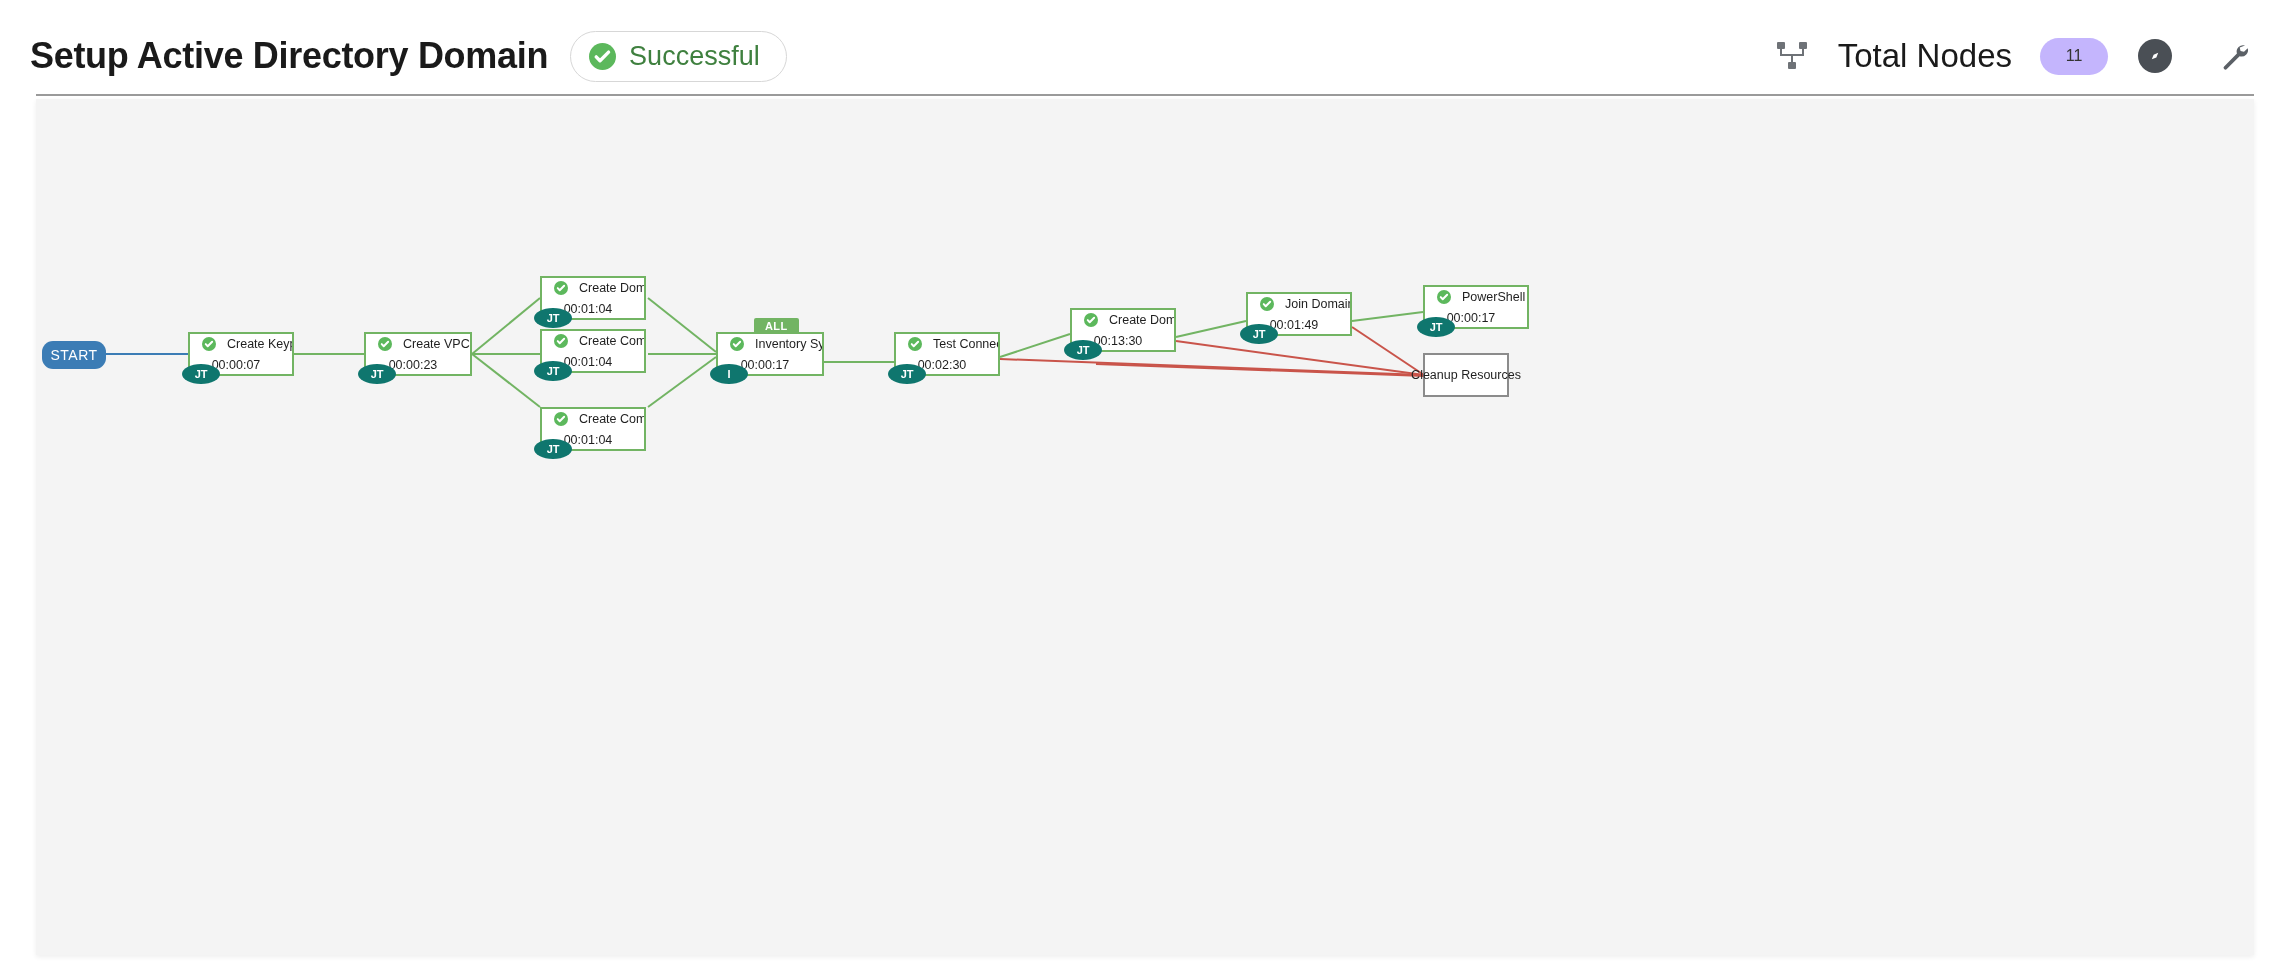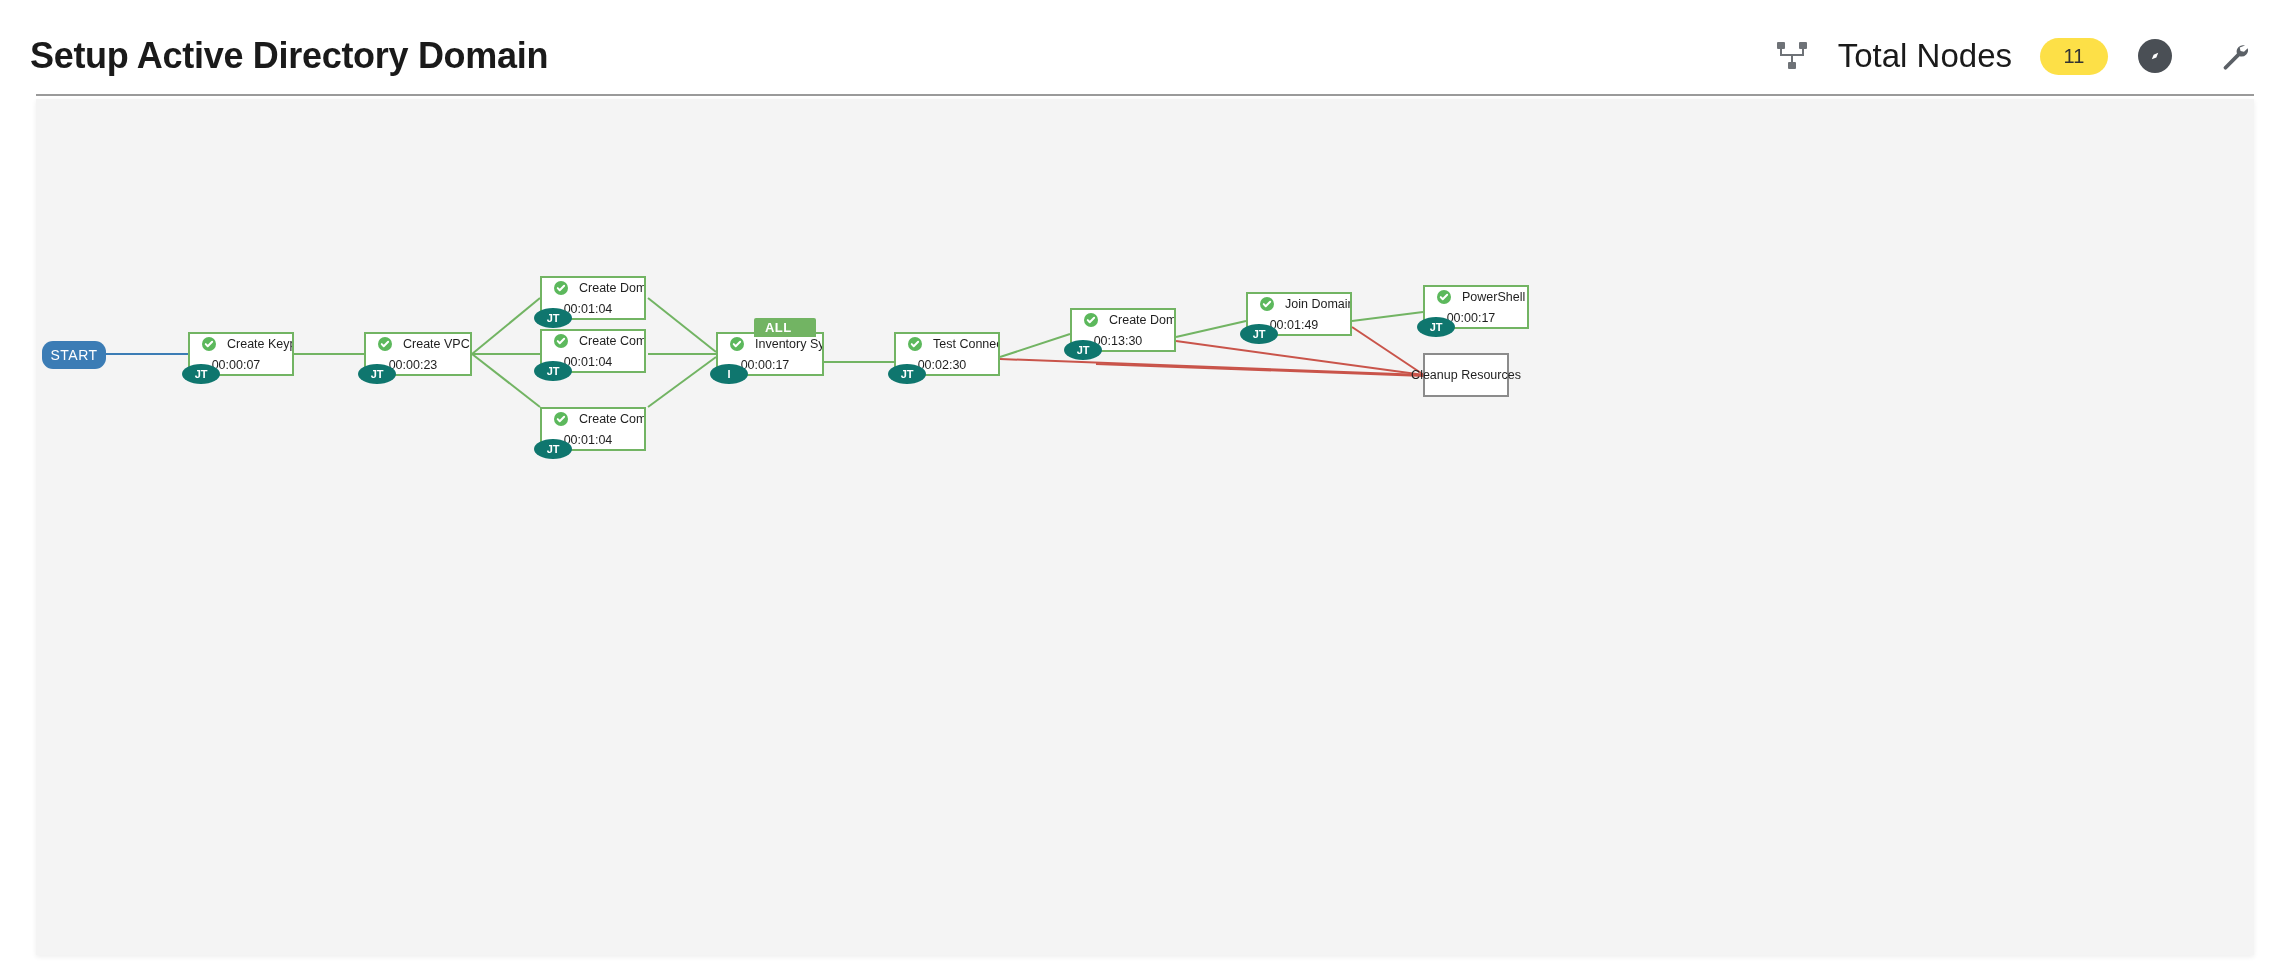--- a/index.html
+++ b/index.html
@@ -66,28 +66,28 @@
   }
   .sitemap-icon { width: 34px; height: 30px; display: block; }
   .total-nodes-label {
     font-size: 33px;
     color: #1a1a1a;
     white-space: nowrap;
     margin-left: 6px;
     text-align: center;
   }
   .nodes-count {
-    background: #fde047;
+    background: #c4b5fd;
     border-radius: 22px;
     min-width: 68px;
     height: 37px;
     display: flex;
     align-items: center;
     justify-content: center;
-    font-size: 20px;
+    font-size: 16px;
     color: #333;
     padding: 0 16px;
     margin-left: 6px;
   }
   .circle-icon-btn {
     width: 34px; height: 34px;
     border-radius: 50%;
     background: #4a4f55;
     display: flex; align-items: center; justify-content: center;
     margin-left: 8px;
@@ -166,44 +166,52 @@
     font-weight: bold;
     display: flex;
     align-items: center;
     justify-content: center;
     letter-spacing: -0.2px;
   }
   .all-badge {
     position: absolute;
     background: #72b463;
     color: #ffffff;
-    font-size: 13px;
+    font-size: 11px;
     font-weight: bold;
     letter-spacing: 0.4px;
-    padding: 2px 25px 2px 11px;
+    padding: 2px 11px 2px 11px;
     border-radius: 2px 2px 0 0;
   }
   .start-node {
     position: absolute;
     background: #3b7cb5;
     color: #ffffff;
     border-radius: 11px;
     display: flex;
     align-items: center;
     justify-content: center;
     font-size: 14px;
     letter-spacing: 0.5px;
   }
 </style>
 </head>
 <body>
 
 <div class="header">
   <div class="header-left">
     <div class="page-title">Setup Active Directory Domain</div>
+    <div class="status-pill">
+      <span class="check-badge">
+        <svg width="27" height="27" viewBox="0 0 24 24">
+            <path d="M6.4 12.3l3.4 3.5 7.6-7.7" fill="none" stroke="#ffffff" stroke-width="3" stroke-linecap="round" stroke-linejoin="round"></path>
+          </svg>
+      </span>
+      <span class="status-pill-text">Successful</span>
+    </div>
   </div>
 
   <div class="header-right">
     <span>
       <svg class="sitemap-icon" viewBox="0 0 34 30">
         <rect x="1" y="1" width="8" height="7" rx="1" fill="#6e7277"></rect>
         <rect x="23" y="1" width="8" height="7" rx="1" fill="#6e7277"></rect>
         <rect x="12" y="21" width="8" height="7" rx="1" fill="#6e7277"></rect>
         <path d="M5 8 L5 14 L27 14 L27 8 M16 14 L16 21" fill="none" stroke="#6e7277" stroke-width="2"></path>
       </svg>

